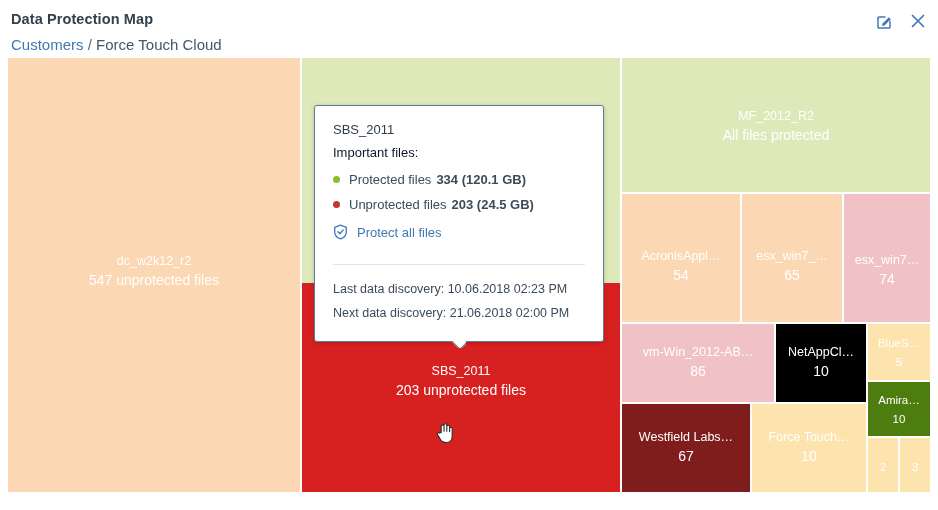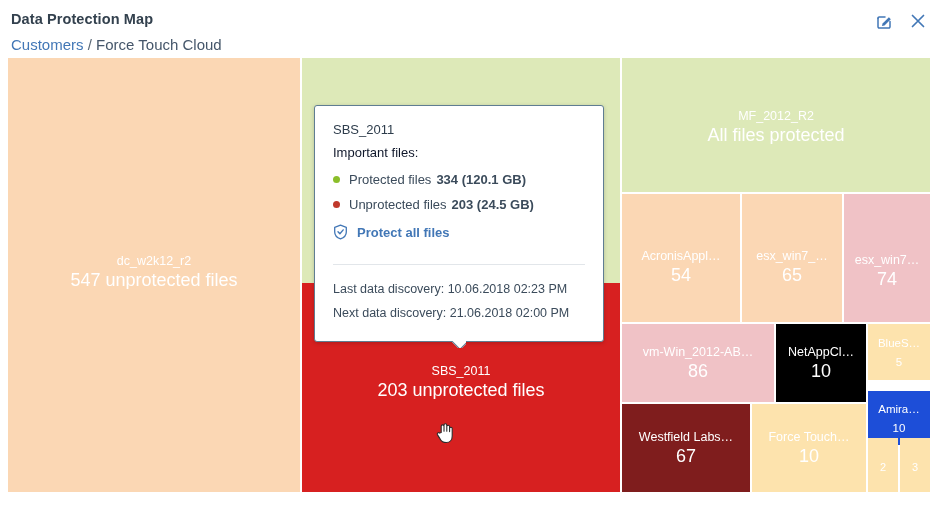--- a/index.html
+++ b/index.html
@@ -85,21 +85,21 @@
     padding: 0 4px;
   }
   .tile-name {
     font-size: 12.5px;
     white-space: nowrap;
     overflow: hidden;
     text-overflow: ellipsis;
     line-height: 16px;
   }
   .tile-sub {
-    font-size: 18px;
+    font-size: 14px;
     white-space: nowrap;
     overflow: hidden;
     text-overflow: ellipsis;
     line-height: 18px;
     margin-top: 2px;
   }
   .tile-name.small, .tile-sub.small { font-size: 11.5px; }
   .tile-name.tiny, .tile-sub.tiny { font-size: 11px; }
 
   
@@ -157,21 +157,21 @@
     margin-top: 12px;
     cursor: pointer;
   }
   .tt-action .shield {
     margin-right: 9px;
     display: flex; align-items: center;
     color: #4277b6;
   }
   .tt-action-label {
     font-size: 13px;
-    font-weight: bold;
+    font-weight: normal;
     color: #4277b6;
   }
   .tt-divider {
     height: 1px;
     background: #e2e6ea;
     margin: 14px 18px 0 18px;
   }
   .tooltip-footer { padding: 12px 18px 16px 18px; }
   .tt-foot-line {
     font-size: 12.5px;
@@ -290,21 +290,21 @@
           <div class="tile-name">NetAppCl…</div>
           <div class="tile-sub">10</div>
         </div>
       </div>
       <div class="tile" style="left: 860px; top: 266px; width: 62px; height: 56px; background: rgb(253, 227, 173);">
         <div class="tile-label-wrap" style="top: 11px;">
           <div class="tile-name small">BlueS…</div>
           <div class="tile-sub small">5</div>
         </div>
       </div>
-      <div class="tile" style="left: 860px; top: 324px; width: 62px; height: 54px; background: #1d4ed8; margin-top: 9px;">
+      <div class="tile" style="left: 860px; top: 324px; width: 62px; height: 54px; background: #4d7c0f;">
         <div class="tile-label-wrap" style="top: 10px;">
           <div class="tile-name small">Amira…</div>
           <div class="tile-sub small">10</div>
         </div>
       </div>
       <div class="tile" style="left: 614px; top: 346px; width: 128px; height: 88px; background: #7f1d1d;">
         <div class="tile-label-wrap" style="top: 25px;">
           <div class="tile-name">Westfield Labs…</div>
           <div class="tile-sub">67</div>
         </div>

